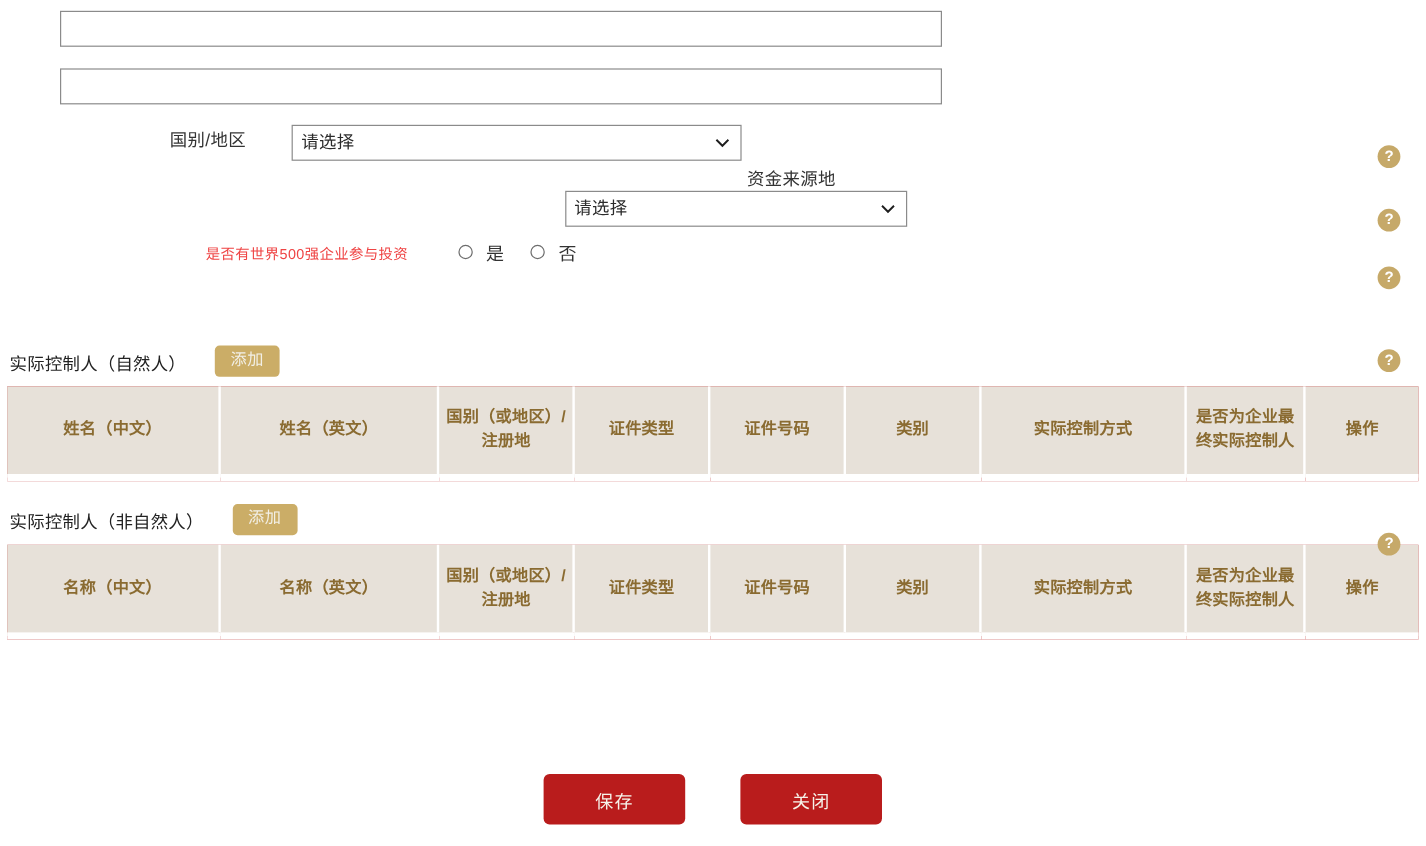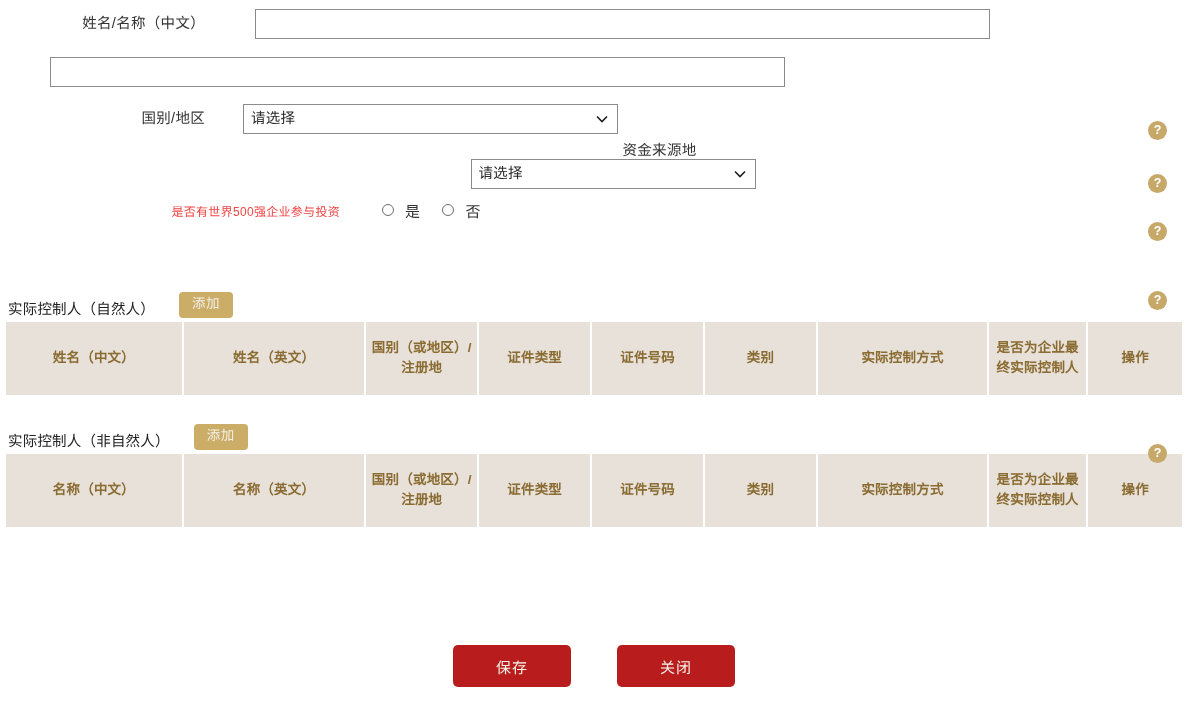--- a/index.html
+++ b/index.html
@@ -74,21 +74,20 @@
     border: 1px solid #8b8b8b;
     background: #ffffff;
     font-size: 14.5px;
     color: #2b2b2b;
     display: flex;
     align-items: center;
     justify-content: space-between;
     padding: 0 8px 0 7px;
     cursor: pointer;
     user-select: none;
-    font-family: Liberation Mono, monospace;
   }
   .select-box.w-country { width: 375px; }
   .select-box.w-source  { width: 285px; }
 
   .select-value {
     font-size: 14.5px;
     line-height: 1;
     letter-spacing: 0.3px;
   }
   .caret {
@@ -150,21 +149,21 @@
     text-align: center;
     cursor: pointer;
     font-family: "Liberation Sans", sans-serif;
     user-select: none;
   }
 
   
   .section {
     position: relative;
     display: flex;
-    align-items: flex-end;
+    align-items: center;
     height: 34px;
   }
   .section-title {
     font-size: 14.5px;
     color: #222;
     font-weight: normal;
     letter-spacing: 0.2px;
     white-space: nowrap;
     padding-left: 8px;
   }
@@ -231,21 +230,20 @@
   }
 </style>
 </head>
 <body>
 
 <div class="page">
 
   <div class="form-area">
 
     <div class="form-row" style="height:48px;">
-      <div class="form-label">姓名/名称（中文）</div>
       <div class="field-wrap">
         <input class="text-input wide" type="text" value="" style="">
       </div>
     </div>
 
     <div class="form-row" style="height:48px;">
       <div class="field-wrap">
         <input class="text-input wide" type="text" value="" style="">
       </div>
     </div>

